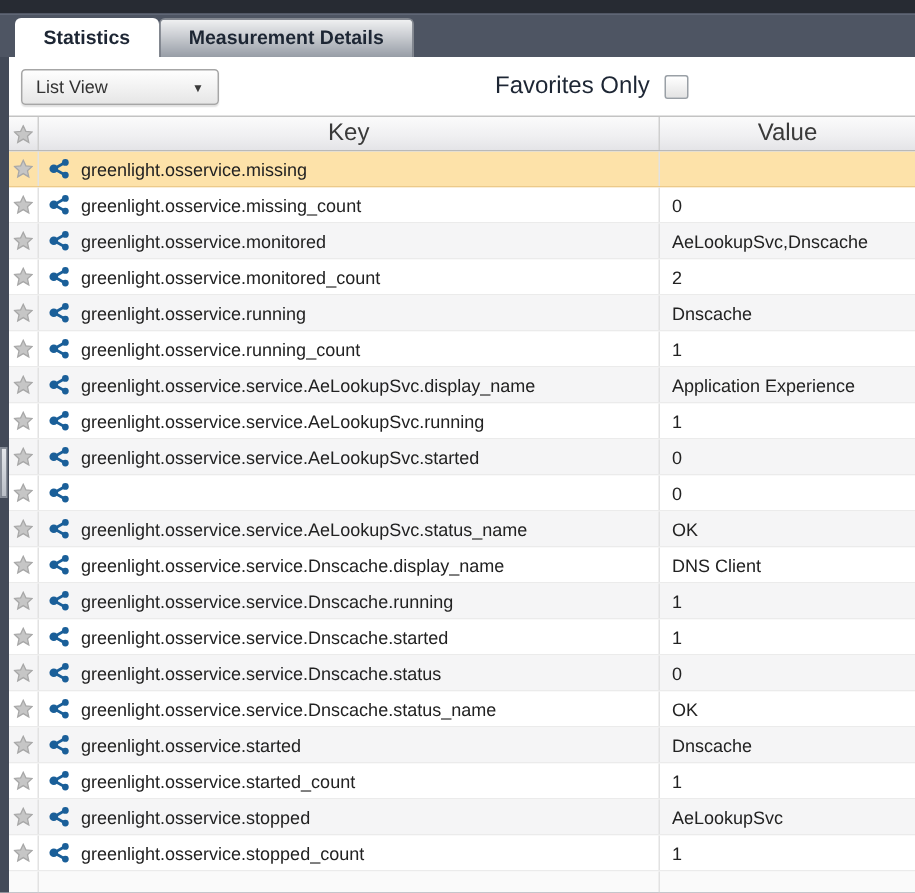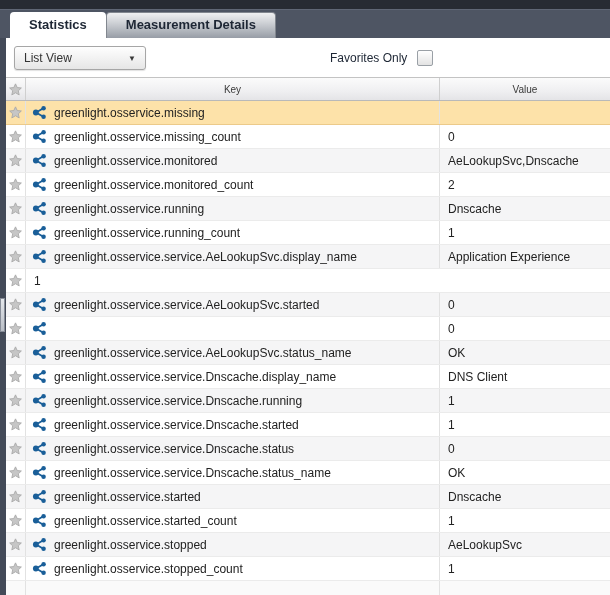--- a/index.html
+++ b/index.html
@@ -46,33 +46,33 @@
     background:linear-gradient(180deg,#fefefe 0%,#f1f1f1 55%,#e6e6e6 100%);
     box-shadow:0 1px 1px rgba(0,0,0,0.12);
     display:flex;align-items:center;padding:0 9px;box-sizing:border-box;
     font-size:12px;color:#333;cursor:pointer;
   }
   .dropdown .arrow{margin-left:auto;font-size:8px;color:#3a3a3a;}
   .favorites{
     position:absolute;left:324px;top:8px;height:24px;
     display:flex;align-items:center;gap:10px;
   }
-  .favorites .label{font-size:12px;color:#1d2634;}
+  .favorites .label{font-size:16px;color:#1d2634;}
   .checkbox{
     width:16px;height:16px;box-sizing:border-box;
     border:1px solid #9aa0a6;border-radius:2px;
     background:linear-gradient(180deg,#ffffff,#e3e3e3);
     cursor:pointer;
   }
   
   .thead{
     display:flex;height:24px;flex:0 0 auto;box-sizing:border-box;
     background:linear-gradient(180deg,#fbfbfb 0%,#efeff1 60%,#e4e4e7 100%);
     border-top:1px solid #c3c3c3;border-bottom:1px solid #b9b9b9;
-    font-size:10px;color:#3a3a3a;
+    font-size:16px;color:#3a3a3a;
   }
   .thead .h-star{width:20px;box-sizing:border-box;border-right:1px solid #cfcfcf;display:flex;align-items:center;justify-content:center;}
   .thead .h-key{width:414px;box-sizing:border-box;border-right:1px solid #cfcfcf;display:flex;align-items:center;justify-content:center;}
   .thead .h-value{flex:1;display:flex;align-items:center;justify-content:center;}
   .tbody{flex:1;display:flex;flex-direction:column;overflow:hidden;}
   .row{
     display:flex;height:24px;flex:0 0 auto;box-sizing:border-box;
     border-bottom:1px solid #ebebeb;background:#ffffff;
     font-size:12px;color:#222;cursor:default;
   }
@@ -299,20 +299,32 @@
   </div>
 
   <div class="row">
     <div class="cell-star">
       <span class="star-btn">
         <svg width="13" height="13" viewBox="0 0 12 12">
           <polygon points="6,0.8 7.6,4.2 11.4,4.6 8.6,7.2 9.4,11 6,9 2.6,11 3.4,7.2 0.6,4.6 4.4,4.2" fill="#c6c6c6" stroke="#a8a8a8" stroke-width="0.8"></polygon>
         </svg>
       </span>
     </div>
+    <div class="cell-key">
+      <span class="share-wrap">
+        <svg width="15" height="15" viewBox="0 0 14 14">
+          <line x1="3.8" y1="7" x2="10.6" y2="3.1" stroke="#1a5f99" stroke-width="1.7"></line>
+          <line x1="3.8" y1="7" x2="10.6" y2="10.9" stroke="#1a5f99" stroke-width="1.7"></line>
+          <circle cx="3.6" cy="7" r="2.7" fill="#1a5f99"></circle>
+          <circle cx="10.8" cy="3.1" r="2.1" fill="#1a5f99"></circle>
+          <circle cx="10.8" cy="10.9" r="2.1" fill="#1a5f99"></circle>
+        </svg>
+      </span>
+      <span>greenlight.osservice.service.AeLookupSvc.running</span>
+    </div>
     <div class="cell-value">
       <span>1</span>
     </div>
   </div>
 
   <div class="row odd">
     <div class="cell-star">
       <span class="star-btn">
         <svg width="13" height="13" viewBox="0 0 12 12">
           <polygon points="6,0.8 7.6,4.2 11.4,4.6 8.6,7.2 9.4,11 6,9 2.6,11 3.4,7.2 0.6,4.6 4.4,4.2" fill="#c6c6c6" stroke="#a8a8a8" stroke-width="0.8"></polygon>

